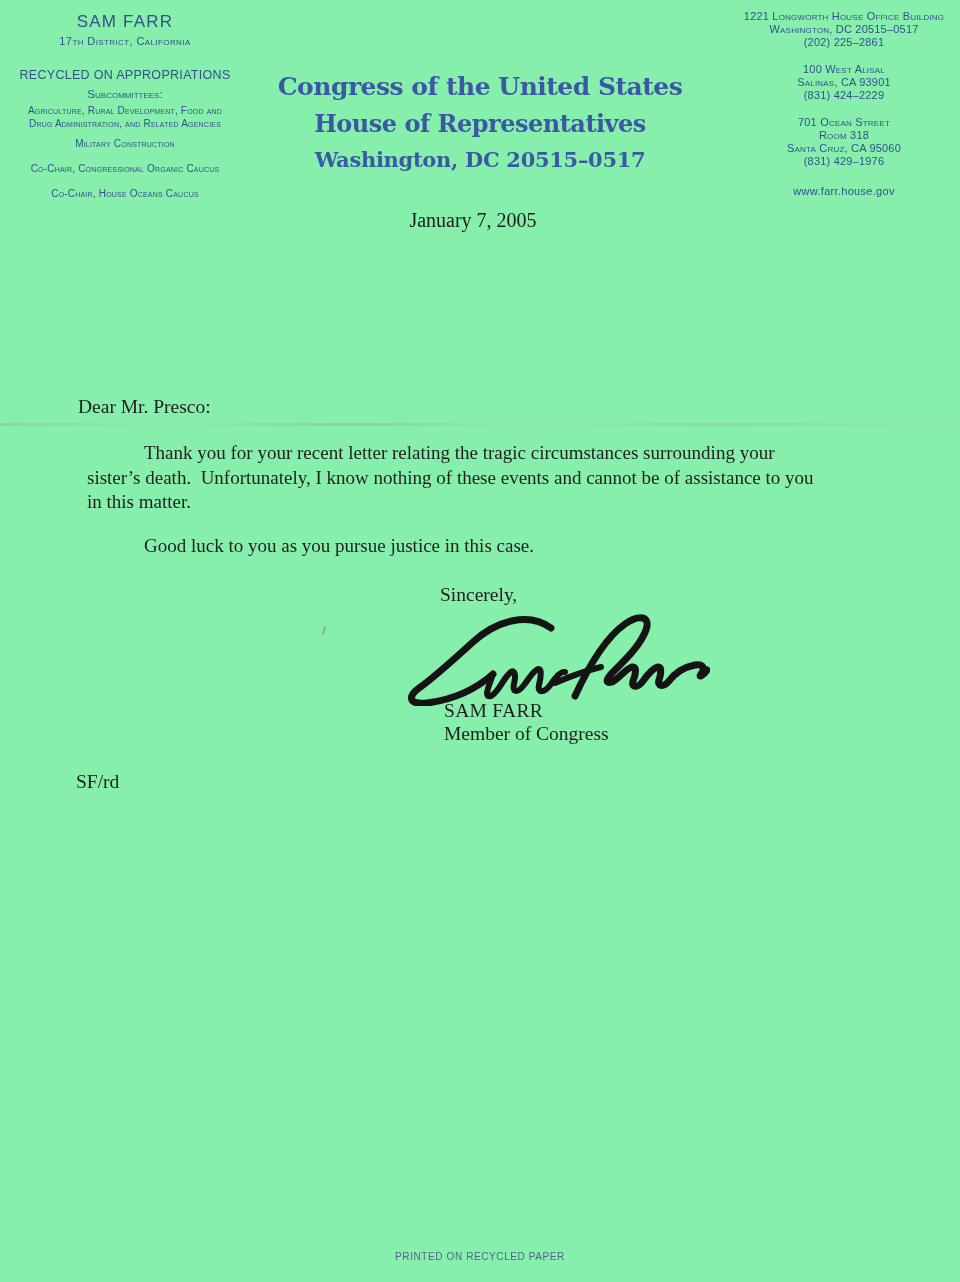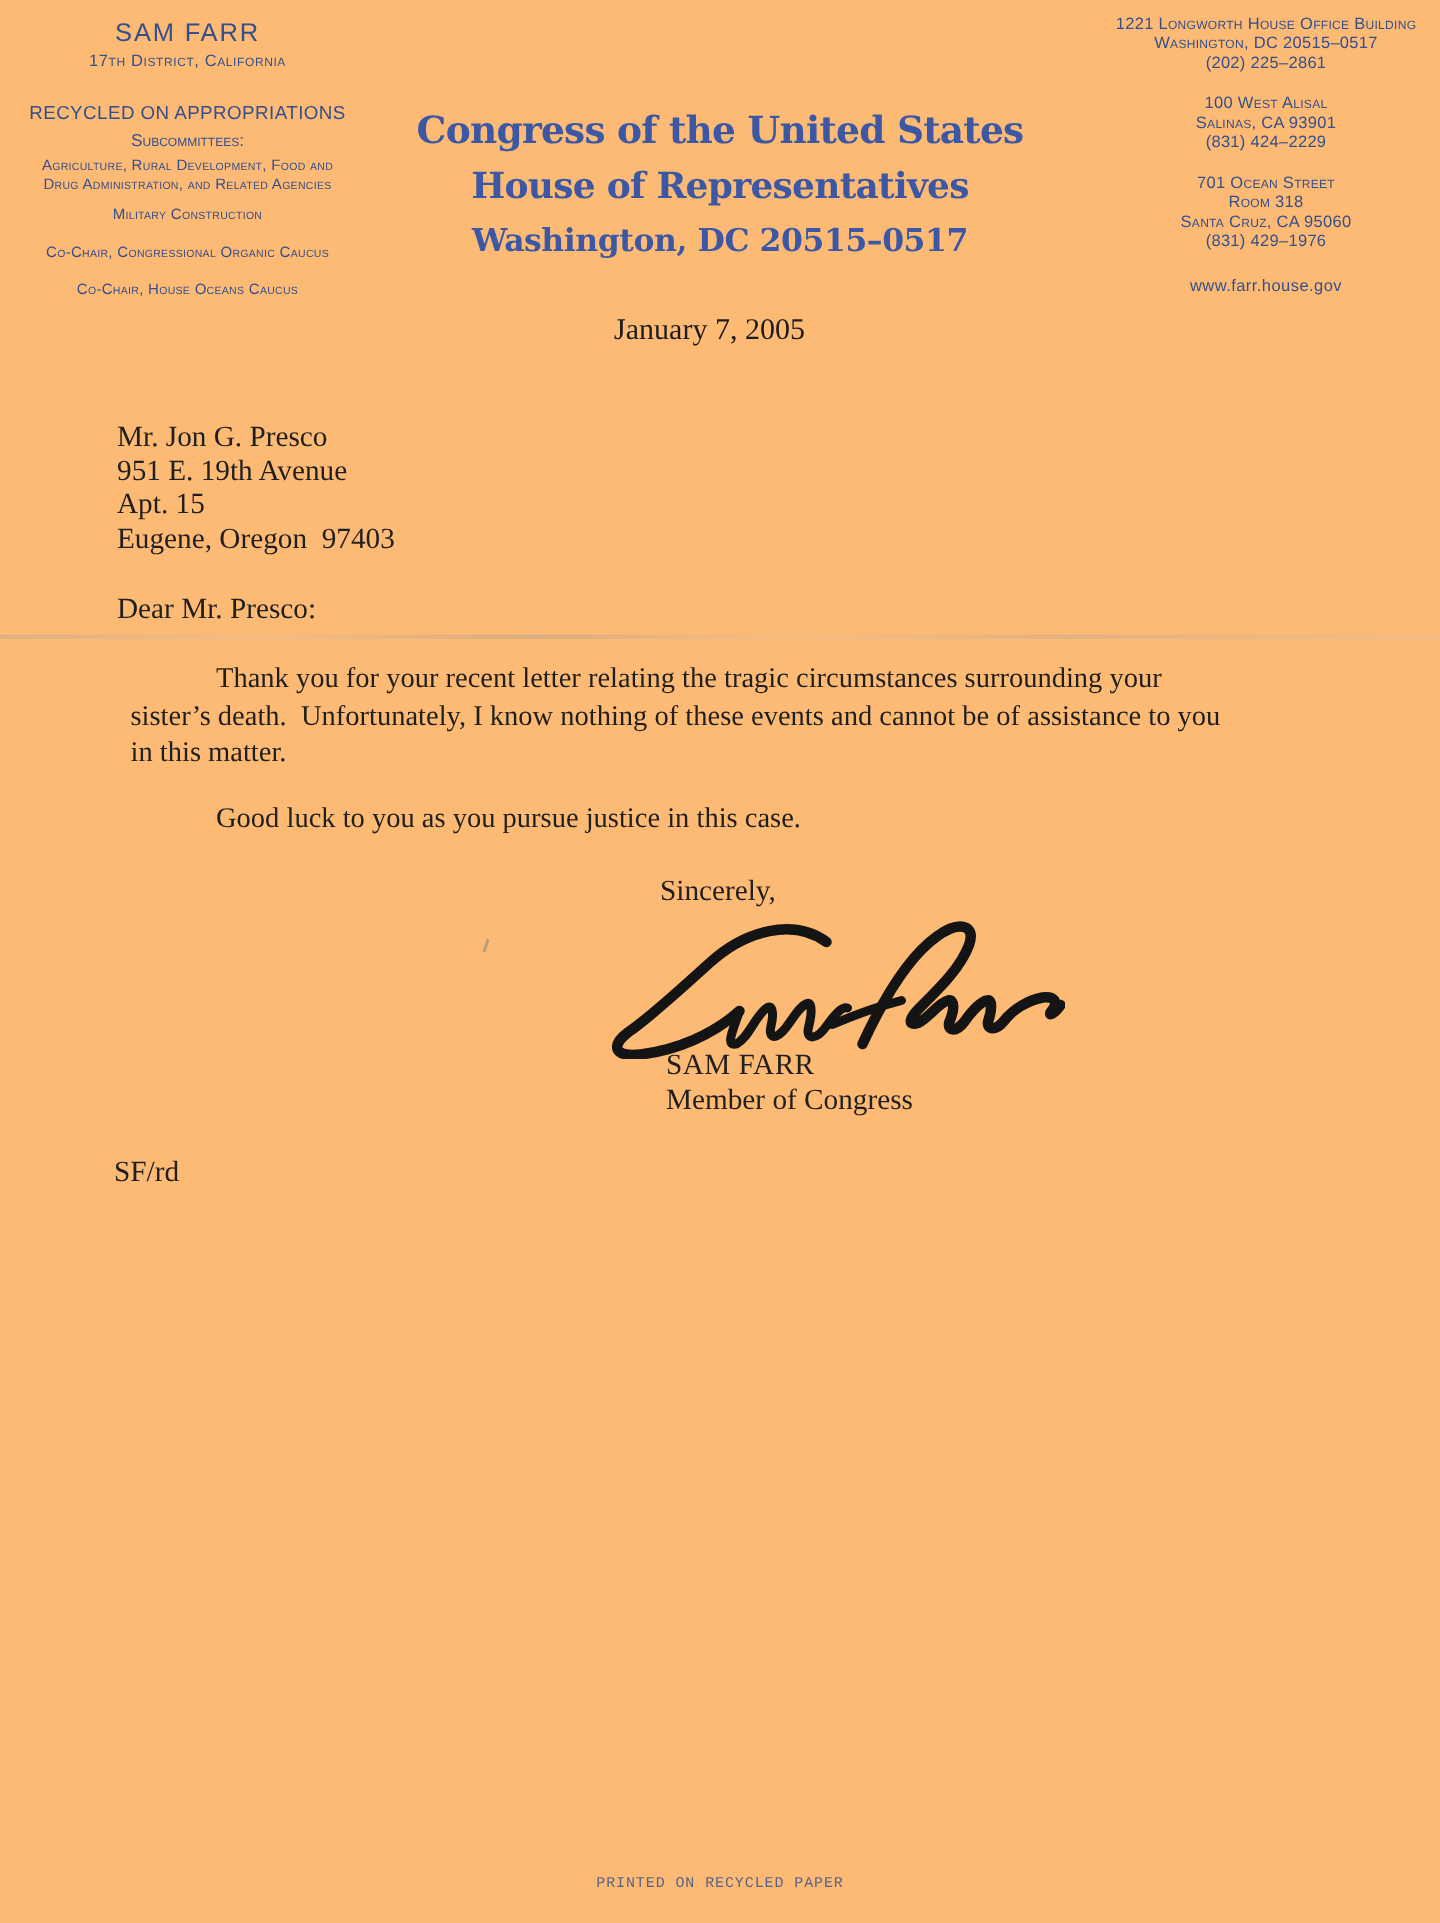--- a/index.html
+++ b/index.html
@@ -1,21 +1,21 @@
 <!DOCTYPE html>
 <html><head>
 <meta charset="utf-8">
 <style>
   html, body { margin: 0; padding: 0; background: #e8e8e8; }
   .page {
     position: relative;
     width: 960px;
     height: 1282px;
     margin: 0 auto;
-    background: #fdba74;
+    background: #86efac;
     overflow: hidden;
     font-family: "Liberation Serif", serif;
     color: #1f1f1f;
   }
   .abs { position: absolute; }
   .pre { white-space: pre-wrap; }
   .sc { font-variant: small-caps; }
 
   
   .lh-left {
@@ -73,21 +73,21 @@
   .p2 { top: 534px; }
   .closing { left: 440px; top: 584px; font-size: 19.5px; }
   .sig { left: 405px; top: 608px; width: 305px; height: 98px; }
   .stray { left: 323px; top: 626px; width: 2px; height: 9px; background: #8a8a8a; transform: rotate(18deg); opacity: 0.6; }
   .signer { left: 444px; top: 700px; font-size: 19.5px; letter-spacing: 0.3px; }
   .signer-title { left: 444px; top: 723px; font-size: 19.5px; }
   .ref { left: 76px; top: 771px; font-size: 19.5px; }
   .newsletter { left: 78px; top: 814px; width: 756px; text-align: center; font-size: 18px; font-weight: 700; letter-spacing: 0.2px; }
   .footer {
     left: 0; top: 1251px; width: 960px; text-align: center;
-    font-family: Liberation Mono, monospace;
+    font-family: Liberation Sans, sans-serif;
     font-size: 10px; letter-spacing: 0.6px; color: #56648a;
   }
 </style>
 </head>
 <body>
 
 <div class="page">
 
   <div class="abs lh-left">
     <div class="lh-name">SAM FARR</div>
@@ -118,24 +118,20 @@
 Room 318
 Santa Cruz, CA 95060
 (831) 429–1976</div>
     <div class="lh-web">www.farr.house.gov</div>
   </div>
 
   <div class="abs date">January 7, 2005</div>
 
   <div class="abs scanline"></div>
 
-  <div class="abs addr pre">Mr. Jon G. Presco
-951 E. 19th Avenue
-Apt. 15
-Eugene, Oregon  97403</div>
 
   <div class="abs salut">Dear Mr. Presco:</div>
 
   <div class="abs para p1 pre">Thank you for your recent letter relating the tragic circumstances surrounding your
 sister’s death.  Unfortunately, I know nothing of these events and cannot be of assistance to you
 in this matter.</div>
   <div class="abs para p2 pre">Good luck to you as you pursue justice in this case.</div>
 
   <div class="abs closing">Sincerely,</div>
 

